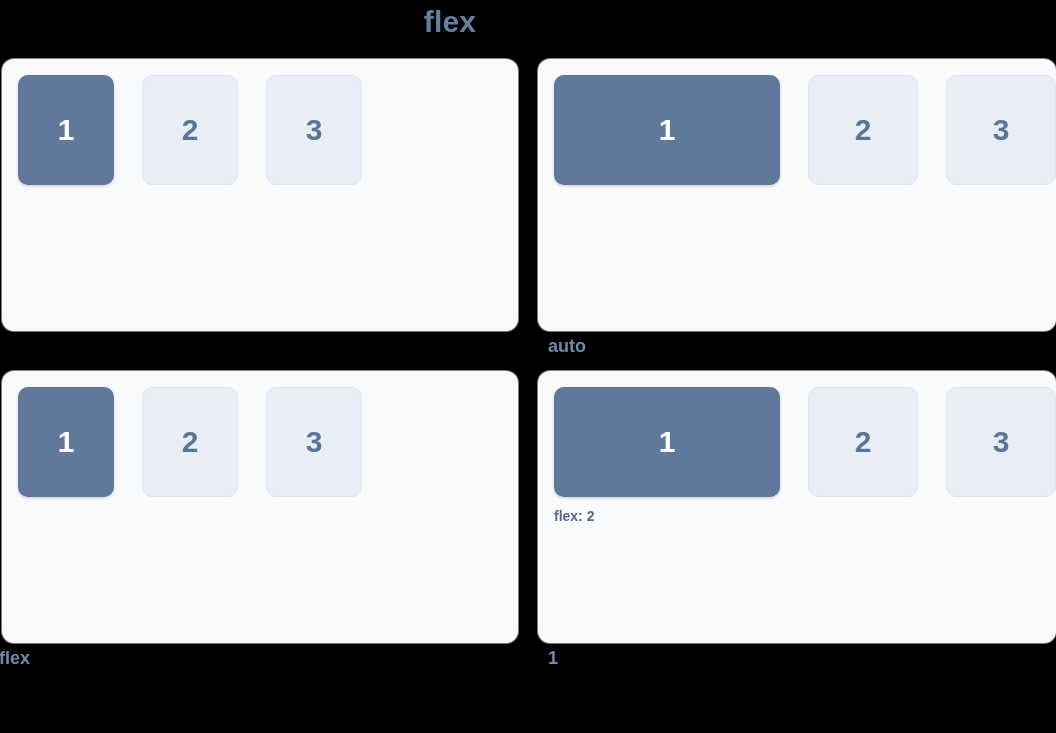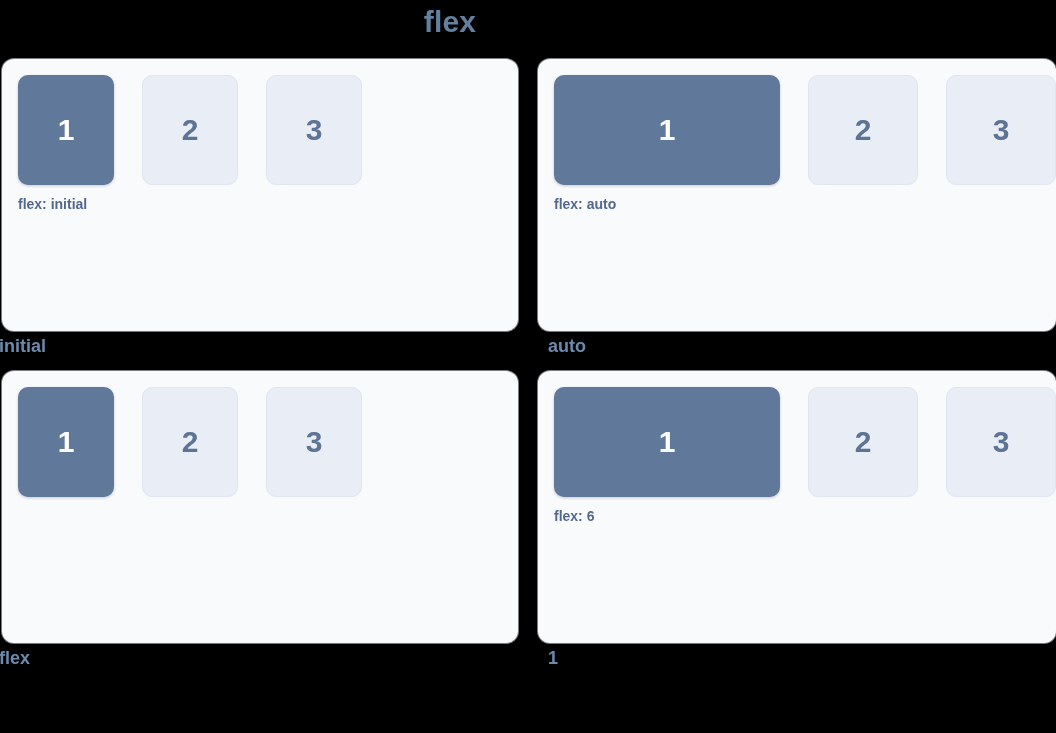--- a/index.html
+++ b/index.html
@@ -131,33 +131,30 @@
 
   <div class="grid">
 
     <div class="cell">
       <div class="panel f-initial">
         <div class="row">
           <div class="box primary">1</div>
           <div class="box muted">2</div>
           <div class="box muted">3</div>
         </div>
-        <div class="panel-note">flex: initial</div>
       </div>
-      <div class="cell-caption">initial</div>
     </div>
 
     <div class="cell">
       <div class="panel f-auto">
         <div class="row">
           <div class="box primary">1</div>
           <div class="box muted">2</div>
           <div class="box muted">3</div>
         </div>
-        <div class="panel-note">flex: auto</div>
       </div>
       <div class="cell-caption right">auto</div>
     </div>
 
     <div class="cell">
       <div class="panel f-none">
         <div class="row">
           <div class="box primary">1</div>
           <div class="box muted">2</div>
           <div class="box muted">3</div>
@@ -166,19 +163,19 @@
       <div class="cell-caption">flex</div>
     </div>
 
     <div class="cell">
       <div class="panel f-one">
         <div class="row">
           <div class="box primary">1</div>
           <div class="box muted">2</div>
           <div class="box muted">3</div>
         </div>
-        <div class="panel-note">flex: 6</div>
+        <div class="panel-note">flex: 2</div>
       </div>
       <div class="cell-caption right">1</div>
     </div>
 
   </div>
 </div>
 
 </body></html>

